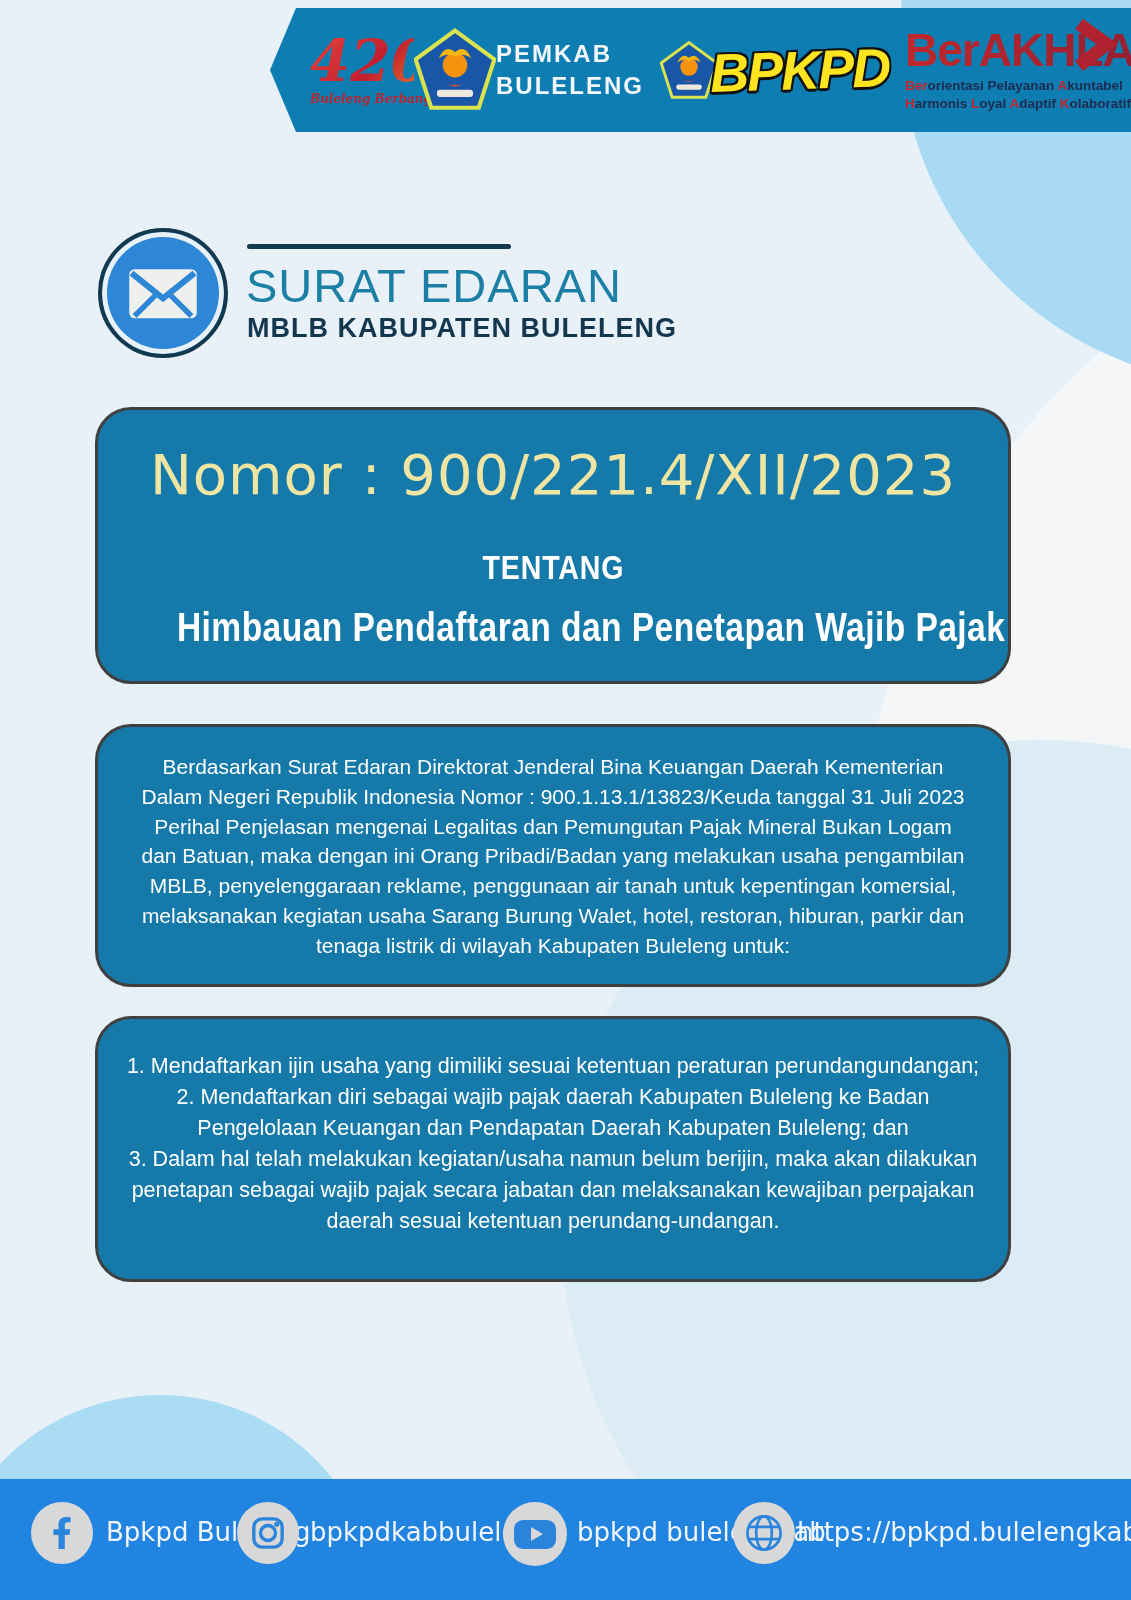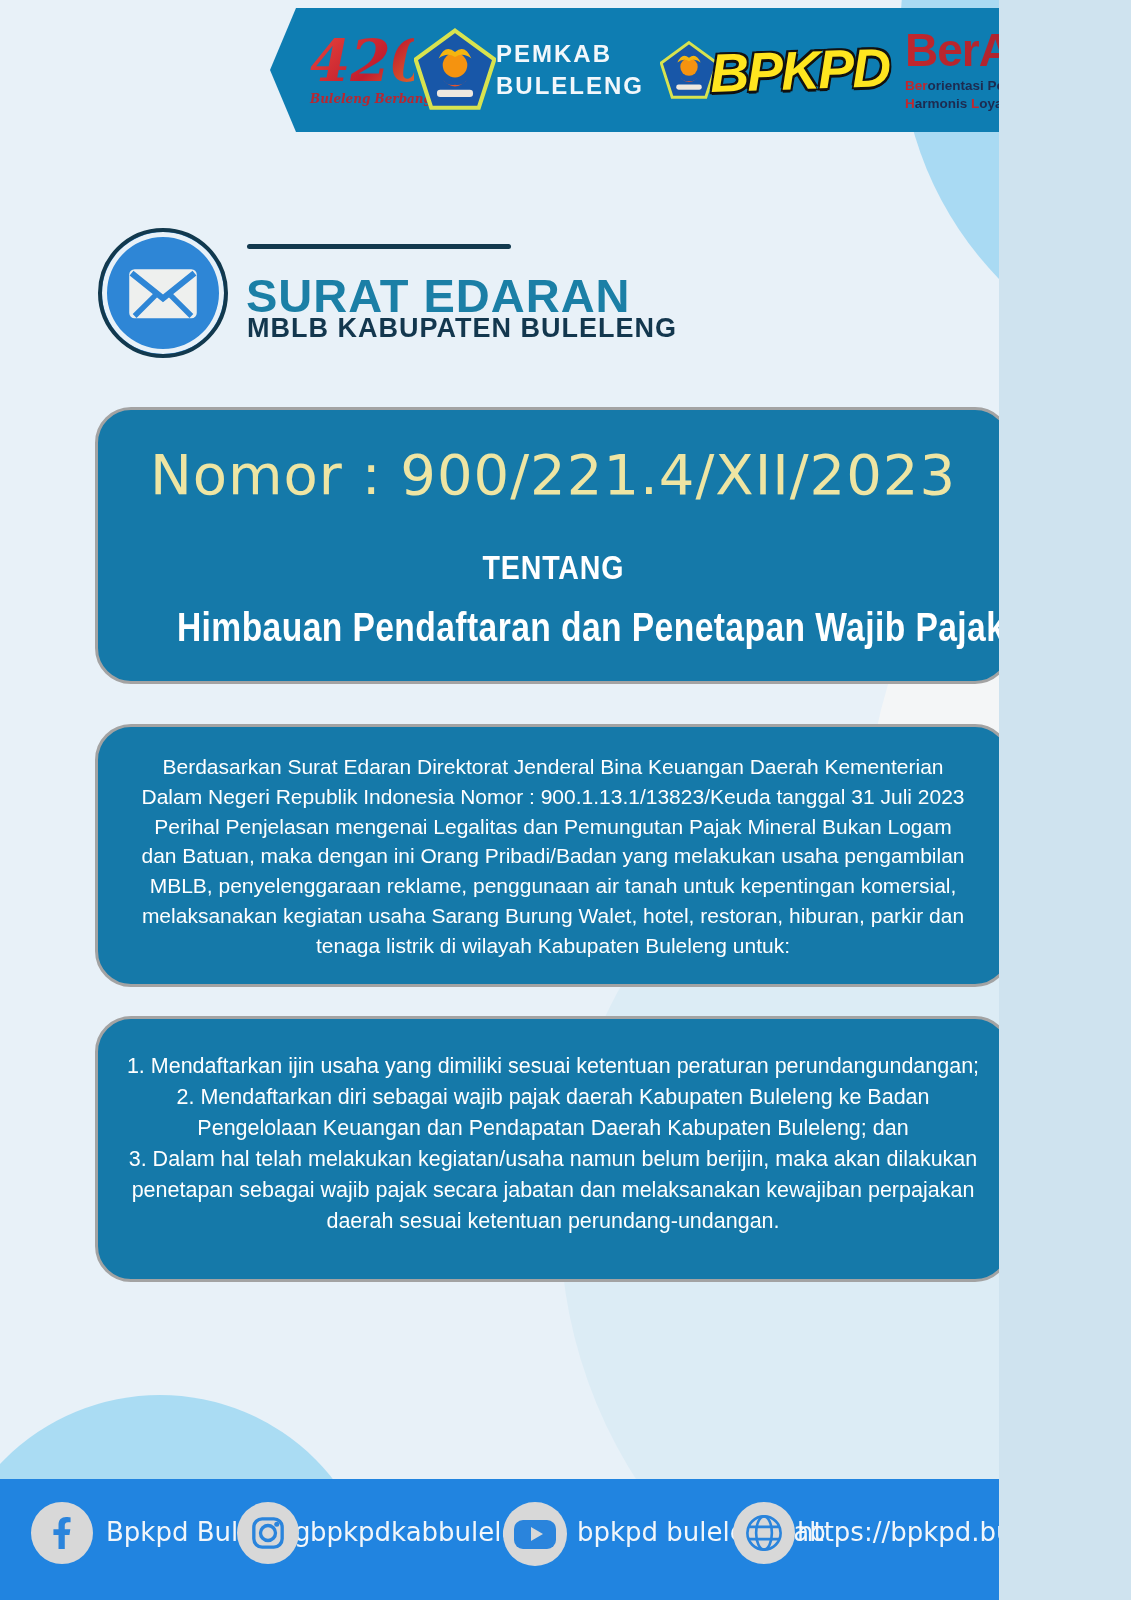--- a/index.html
+++ b/index.html
@@ -1,18 +1,18 @@
 <!DOCTYPE html>
 <html><head>
 <meta charset="utf-8">
 <style>
   html,body{margin:0;padding:0;background:#cfe3ef;}
   *{box-sizing:border-box;}
   .stage{
-    position:relative;width:999px;height:1600px;overflow:hidden;
+    position:relative;width:1131px;height:1600px;overflow:hidden;
     background:#e8f1f8;
     font-family:"Liberation Sans",sans-serif;
   }
   
   .bg-circle{position:absolute;border-radius:50%;}
   .bg-tr{left:900px;top:-315px;width:700px;height:700px;background:#a9daf3;}
   .bg-pale{left:860px;top:180px;width:1400px;height:1400px;background:#f4f6f7;}
   .bg-mid{left:560px;top:740px;width:960px;height:960px;background:#dcecf5;}
   .bg-bl{left:-60px;top:1395px;width:440px;height:440px;background:#aadcf3;}
 
@@ -59,32 +59,32 @@
 
   
   .mast-circle{
     position:absolute;left:98px;top:228px;width:130px;height:130px;border-radius:50%;
     background:#2e86d6;border:4px solid #12394e;
     box-shadow:inset 0 0 0 5px #e8f1f8;
     display:flex;align-items:center;justify-content:center;
   }
   .mast-line{position:absolute;left:247px;top:244px;width:264px;height:5px;background:#12394e;border-radius:3px;}
   .mast-title{
-    position:absolute;left:246px;top:268px;font-size:47px;font-weight:700;
+    position:absolute;left:246px;top:258px;font-size:47px;font-weight:400;
     color:#1b7fa6;letter-spacing:1px;white-space:nowrap;
   }
   .mast-sub{
     position:absolute;left:247px;top:313px;font-size:27px;font-weight:600;
     color:#13374e;letter-spacing:1px;white-space:nowrap;
   }
 
   
   .card{
     position:absolute;left:95px;width:916px;background:#1579a9;
-    border:3px solid #a3a3a3;border-radius:36px;color:#fff;text-align:center;
+    border:3px solid #404040;border-radius:36px;color:#fff;text-align:center;
   }
   .card-number{top:407px;height:277px;padding-top:30px;}
   .number-line{
     font-family:"DejaVu Sans",sans-serif;
     font-size:56px;font-weight:500;color:#eee5a3;letter-spacing:1px;line-height:1.25;
   }
   .condensed{display:inline-block;transform:scaleX(0.84);transform-origin:center;white-space:nowrap;}
   .tentang{font-size:34px;font-weight:bold;margin-top:38px;letter-spacing:1px;}
   .subject{font-size:40px;font-weight:bold;margin-top:18px;letter-spacing:0.5px;}
 

